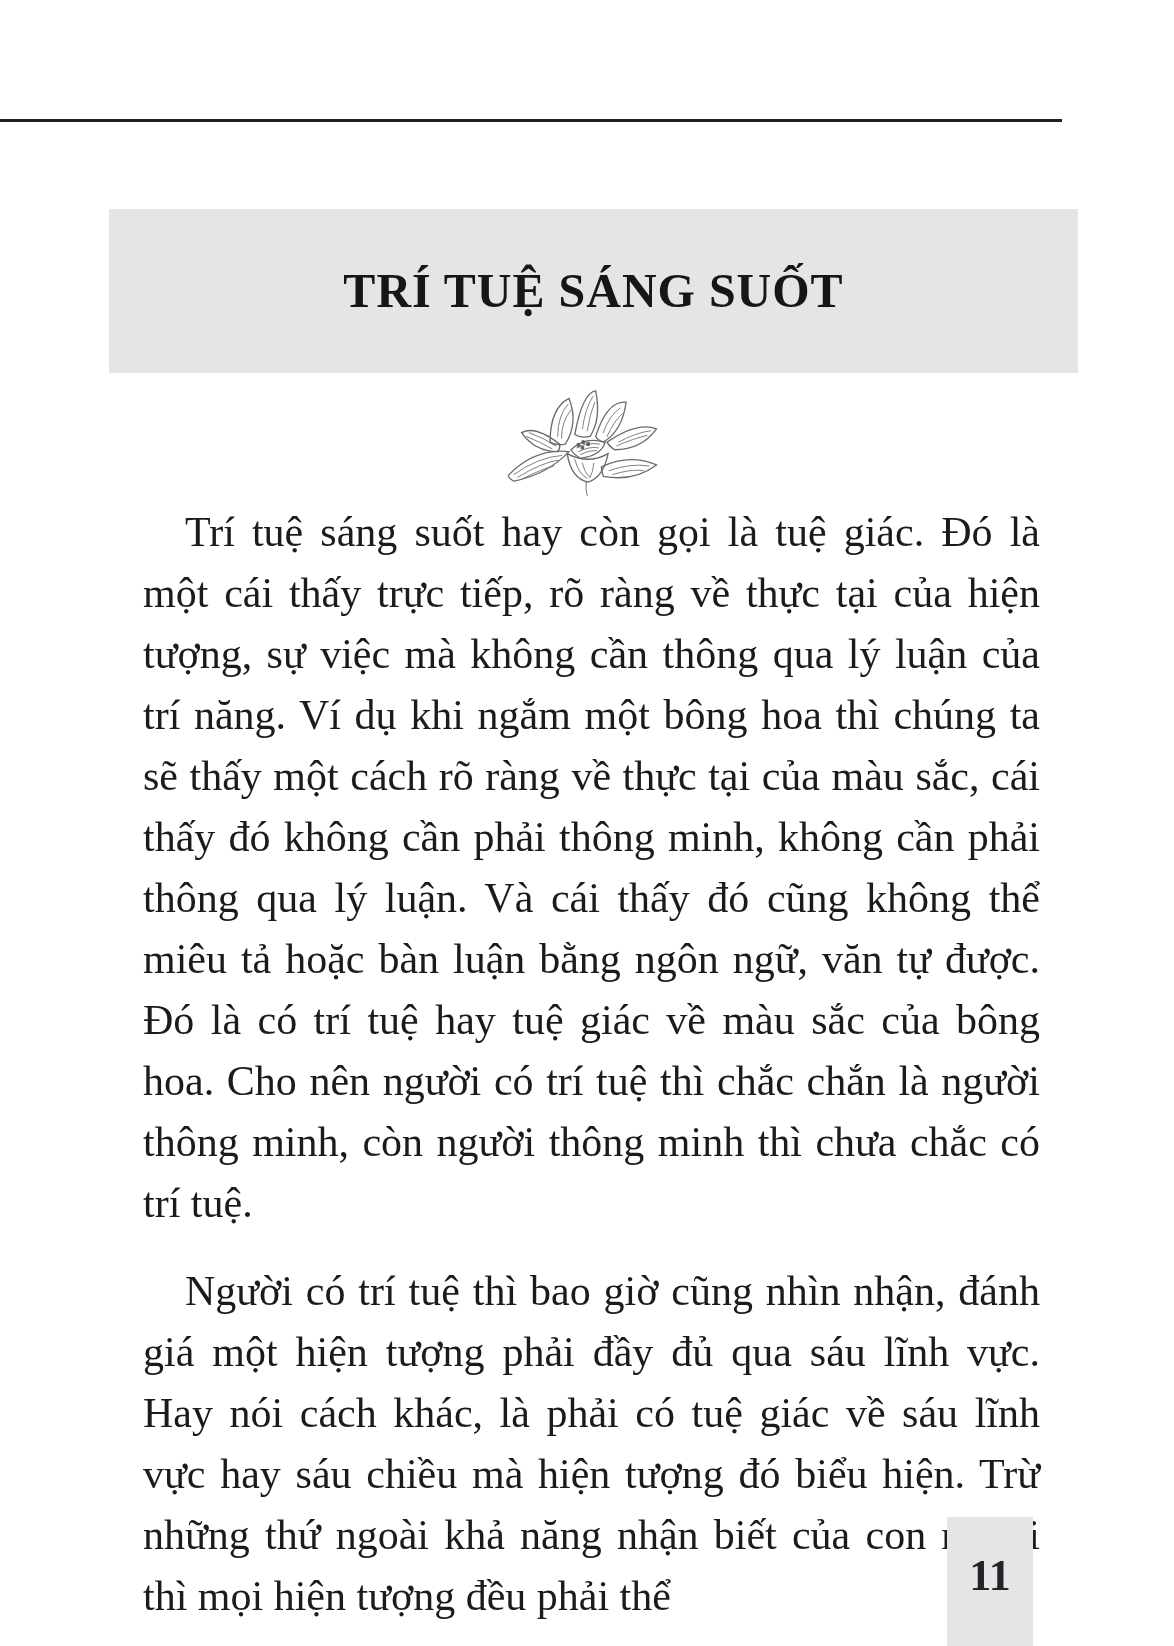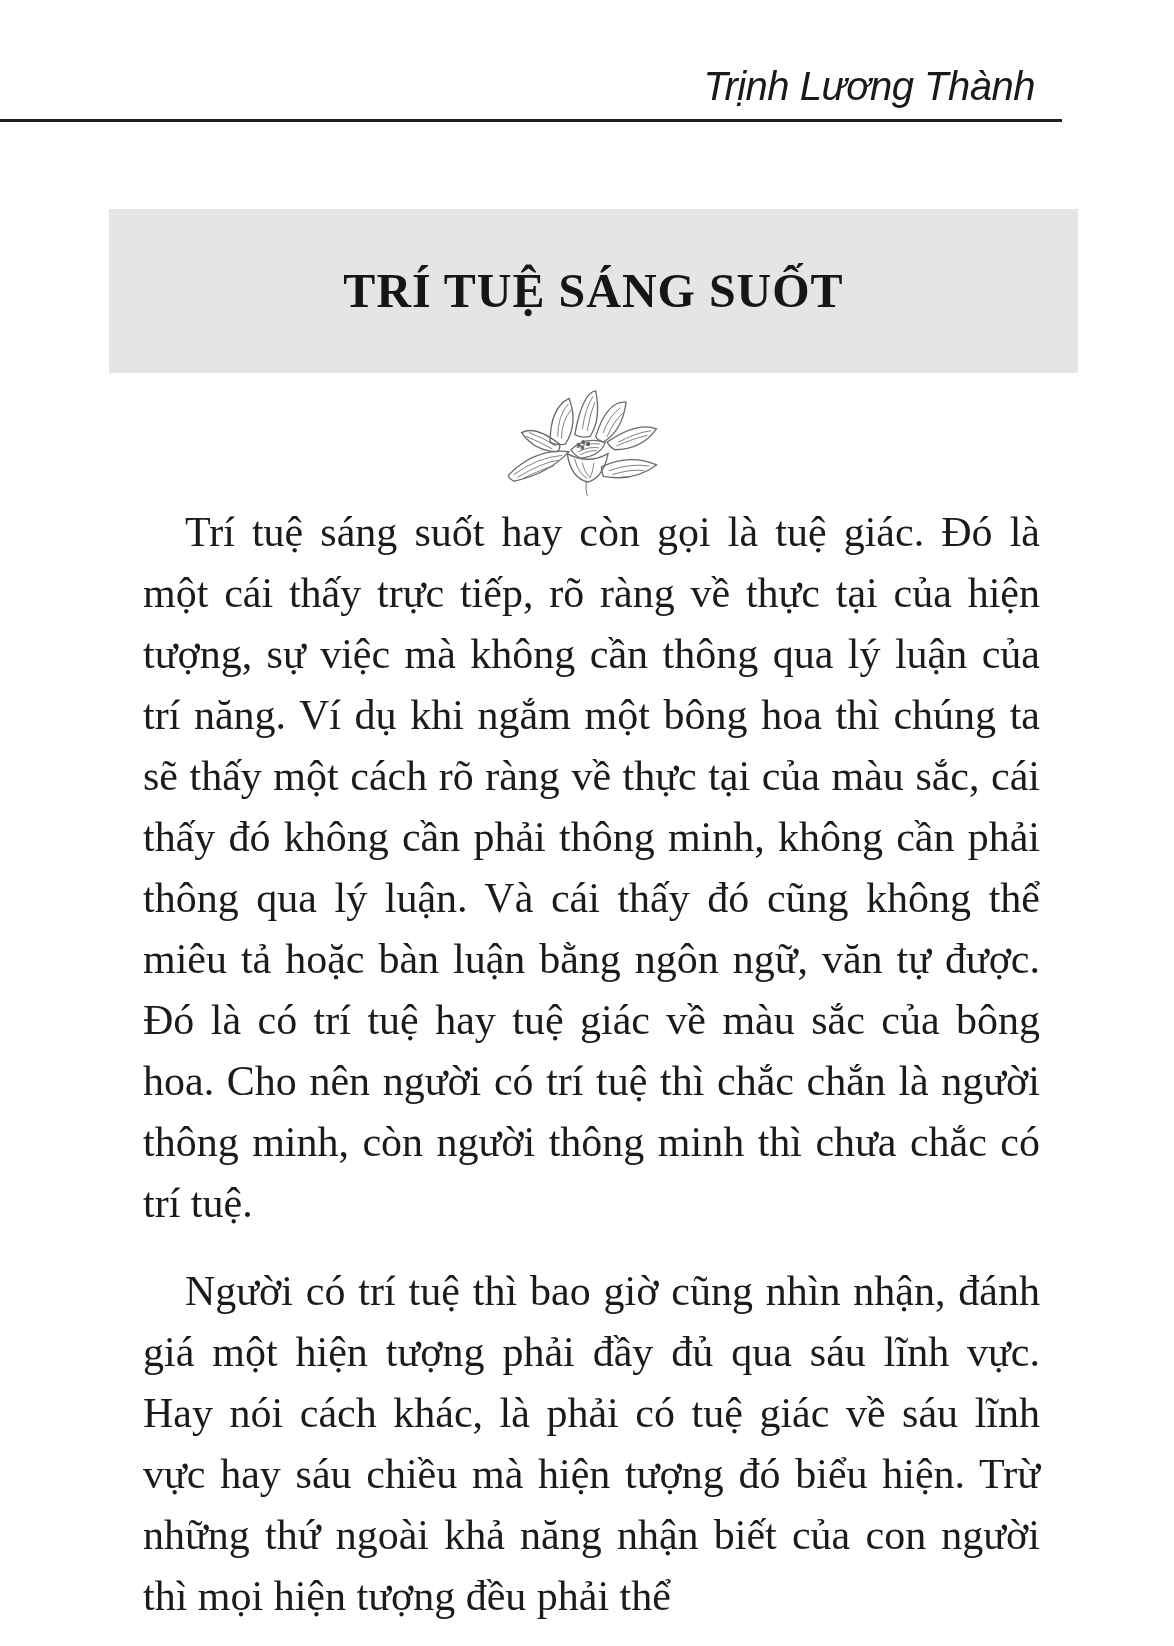--- a/index.html
+++ b/index.html
@@ -101,21 +101,20 @@
     font-weight: 700;
     font-size: 44px;
     color: #20242b;
   }
 </style>
 </head>
 <body>
 
 <div class="page">
 
-  <div class="running-head">Trịnh Lương Thành</div>
 
   <div class="head-rule"></div>
 
   <div class="title-banner">
     <div class="title-line1">TRÍ TUỆ SÁNG SUỐT</div>
   </div>
 
   <div class="lotus-art">
     <svg viewBox="0 0 200 130" width="190" height="124" xmlns="http://www.w3.org/2000/svg" fill="none" stroke="#6b6b6b" stroke-width="1.4" stroke-linecap="round">
 
@@ -153,14 +152,17 @@
 
       <path d="M96,104 Q95,112 97,118" stroke-width="1"></path>
     </svg>
   </div>
 
   <div class="body-text">
     <p>Trí tuệ sáng suốt hay còn gọi là tuệ giác. Đó là một cái thấy trực tiếp, rõ ràng về thực tại của hiện tượng, sự việc mà không cần thông qua lý luận của trí năng. Ví dụ khi ngắm một bông hoa thì chúng ta sẽ thấy một cách rõ ràng về thực tại của màu sắc, cái thấy đó không cần phải thông minh, không cần phải thông qua lý luận. Và cái thấy đó cũng không thể miêu tả hoặc bàn luận bằng ngôn ngữ, văn tự được. Đó là có trí tuệ hay tuệ giác về màu sắc của bông hoa. Cho nên người có trí tuệ thì chắc chắn là người thông minh, còn người thông minh thì chưa chắc có trí tuệ.</p>
     <p>Người có trí tuệ thì bao giờ cũng nhìn nhận, đánh giá một hiện tượng phải đầy đủ qua sáu lĩnh vực. Hay nói cách khác, là phải có tuệ giác về sáu lĩnh vực hay sáu chiều mà hiện tượng đó biểu hiện. Trừ những thứ ngoài khả năng nhận biết của con người thì mọi hiện tượng đều phải thể</p>
   </div>
 
+  <div class="page-number-box">
+    <span class="page-number">11</span>
+  </div>
 
 </div>
 
 </body></html>

